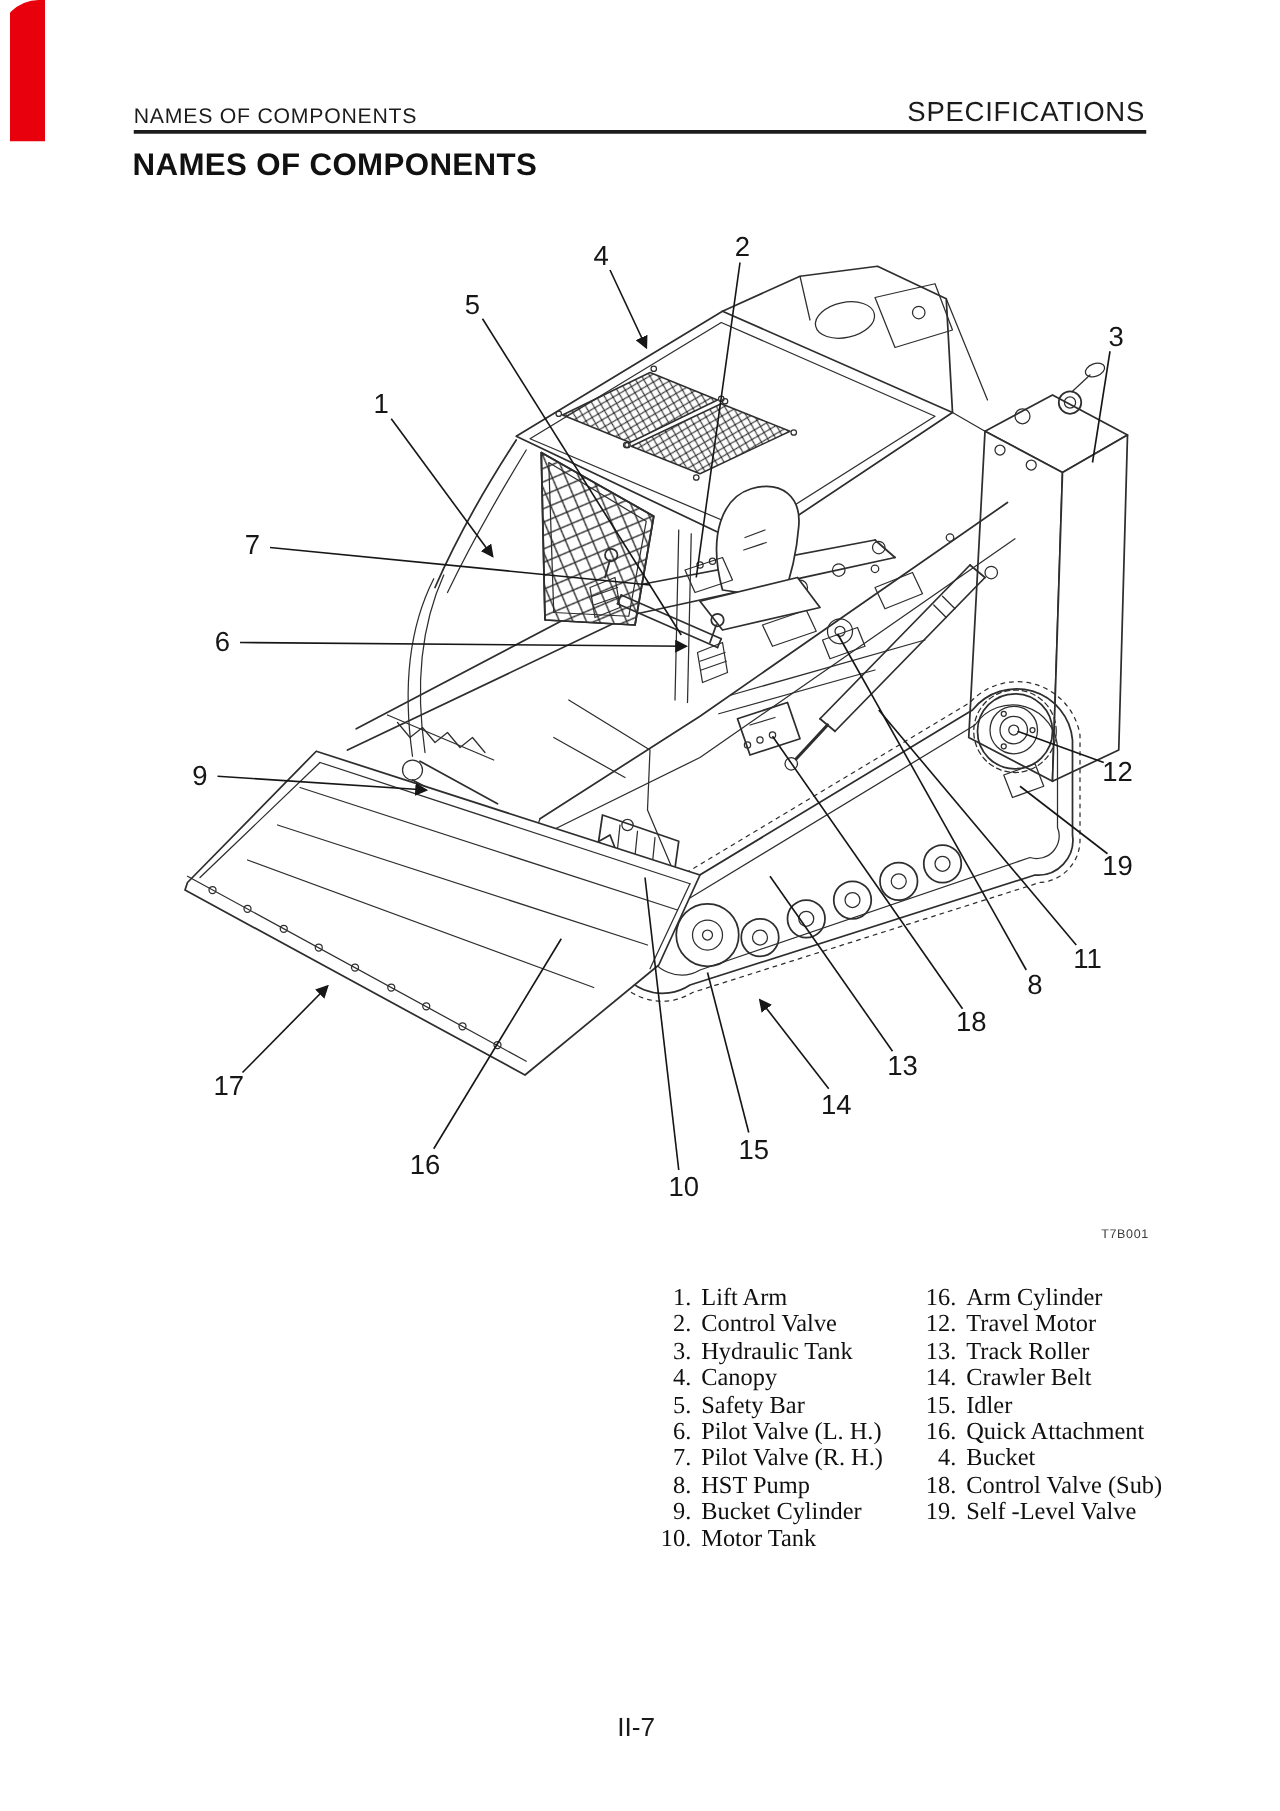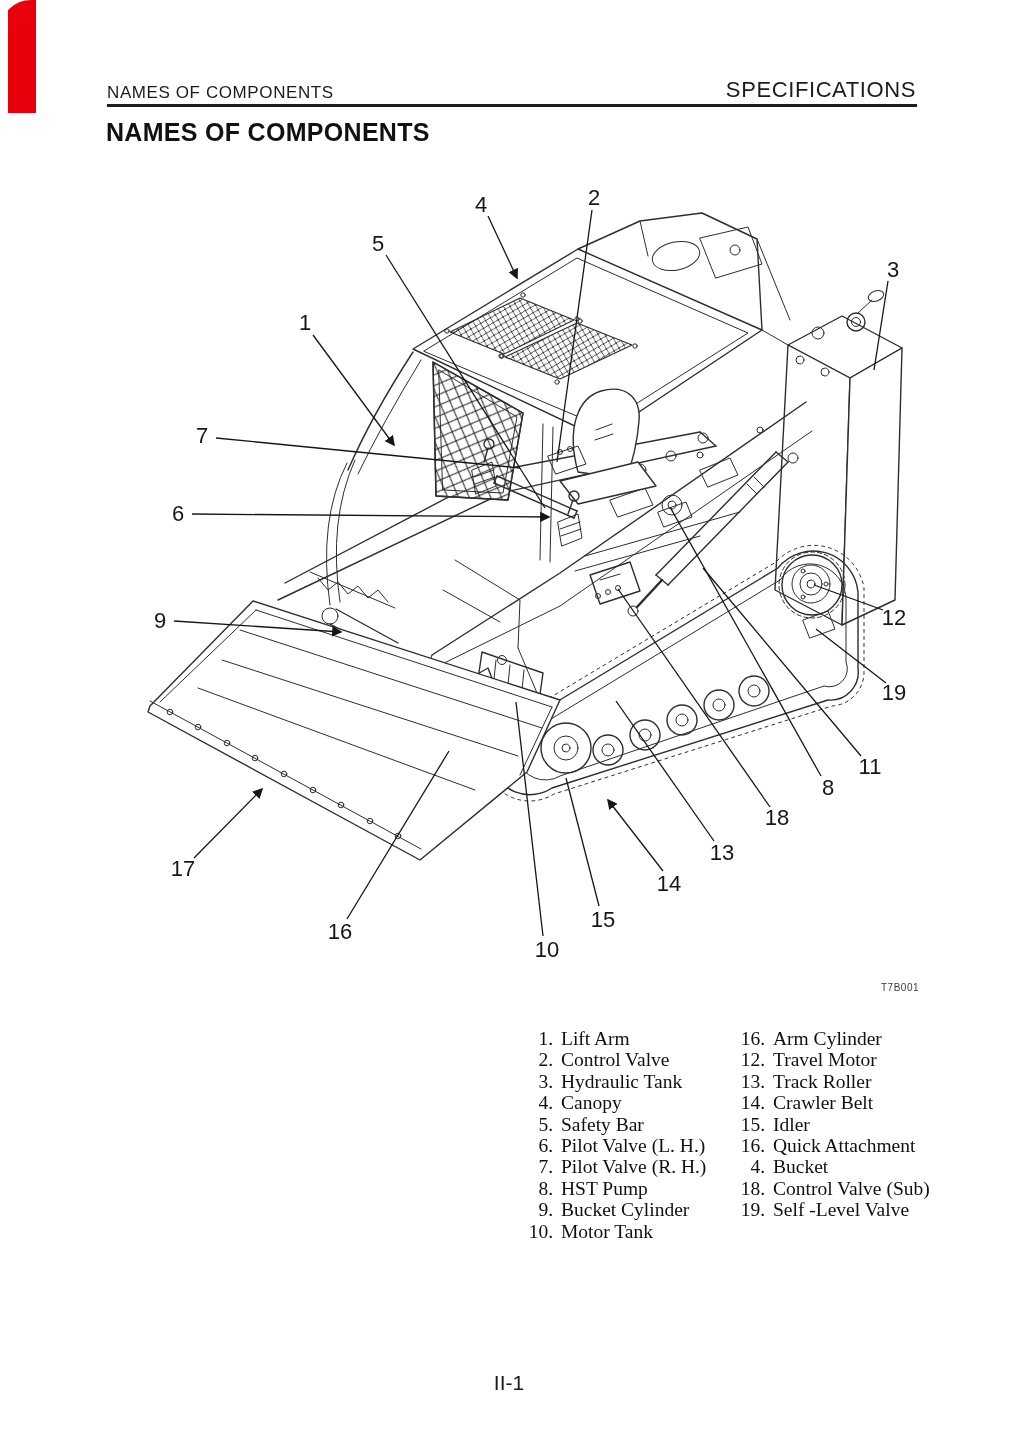--- a/index.html
+++ b/index.html
@@ -381,14 +381,14 @@
           <span class="legend-num">18.</span>
           <span class="legend-label">Control Valve (Sub)</span>
         </div>
         <div class="legend-row">
           <span class="legend-num">19.</span>
           <span class="legend-label">Self -Level Valve</span>
         </div>
       </div>
   </div>
 
-  <div class="pagenum">II-1</div>
+  <div class="pagenum">II-7</div>
 </div>
 
 </body></html>

